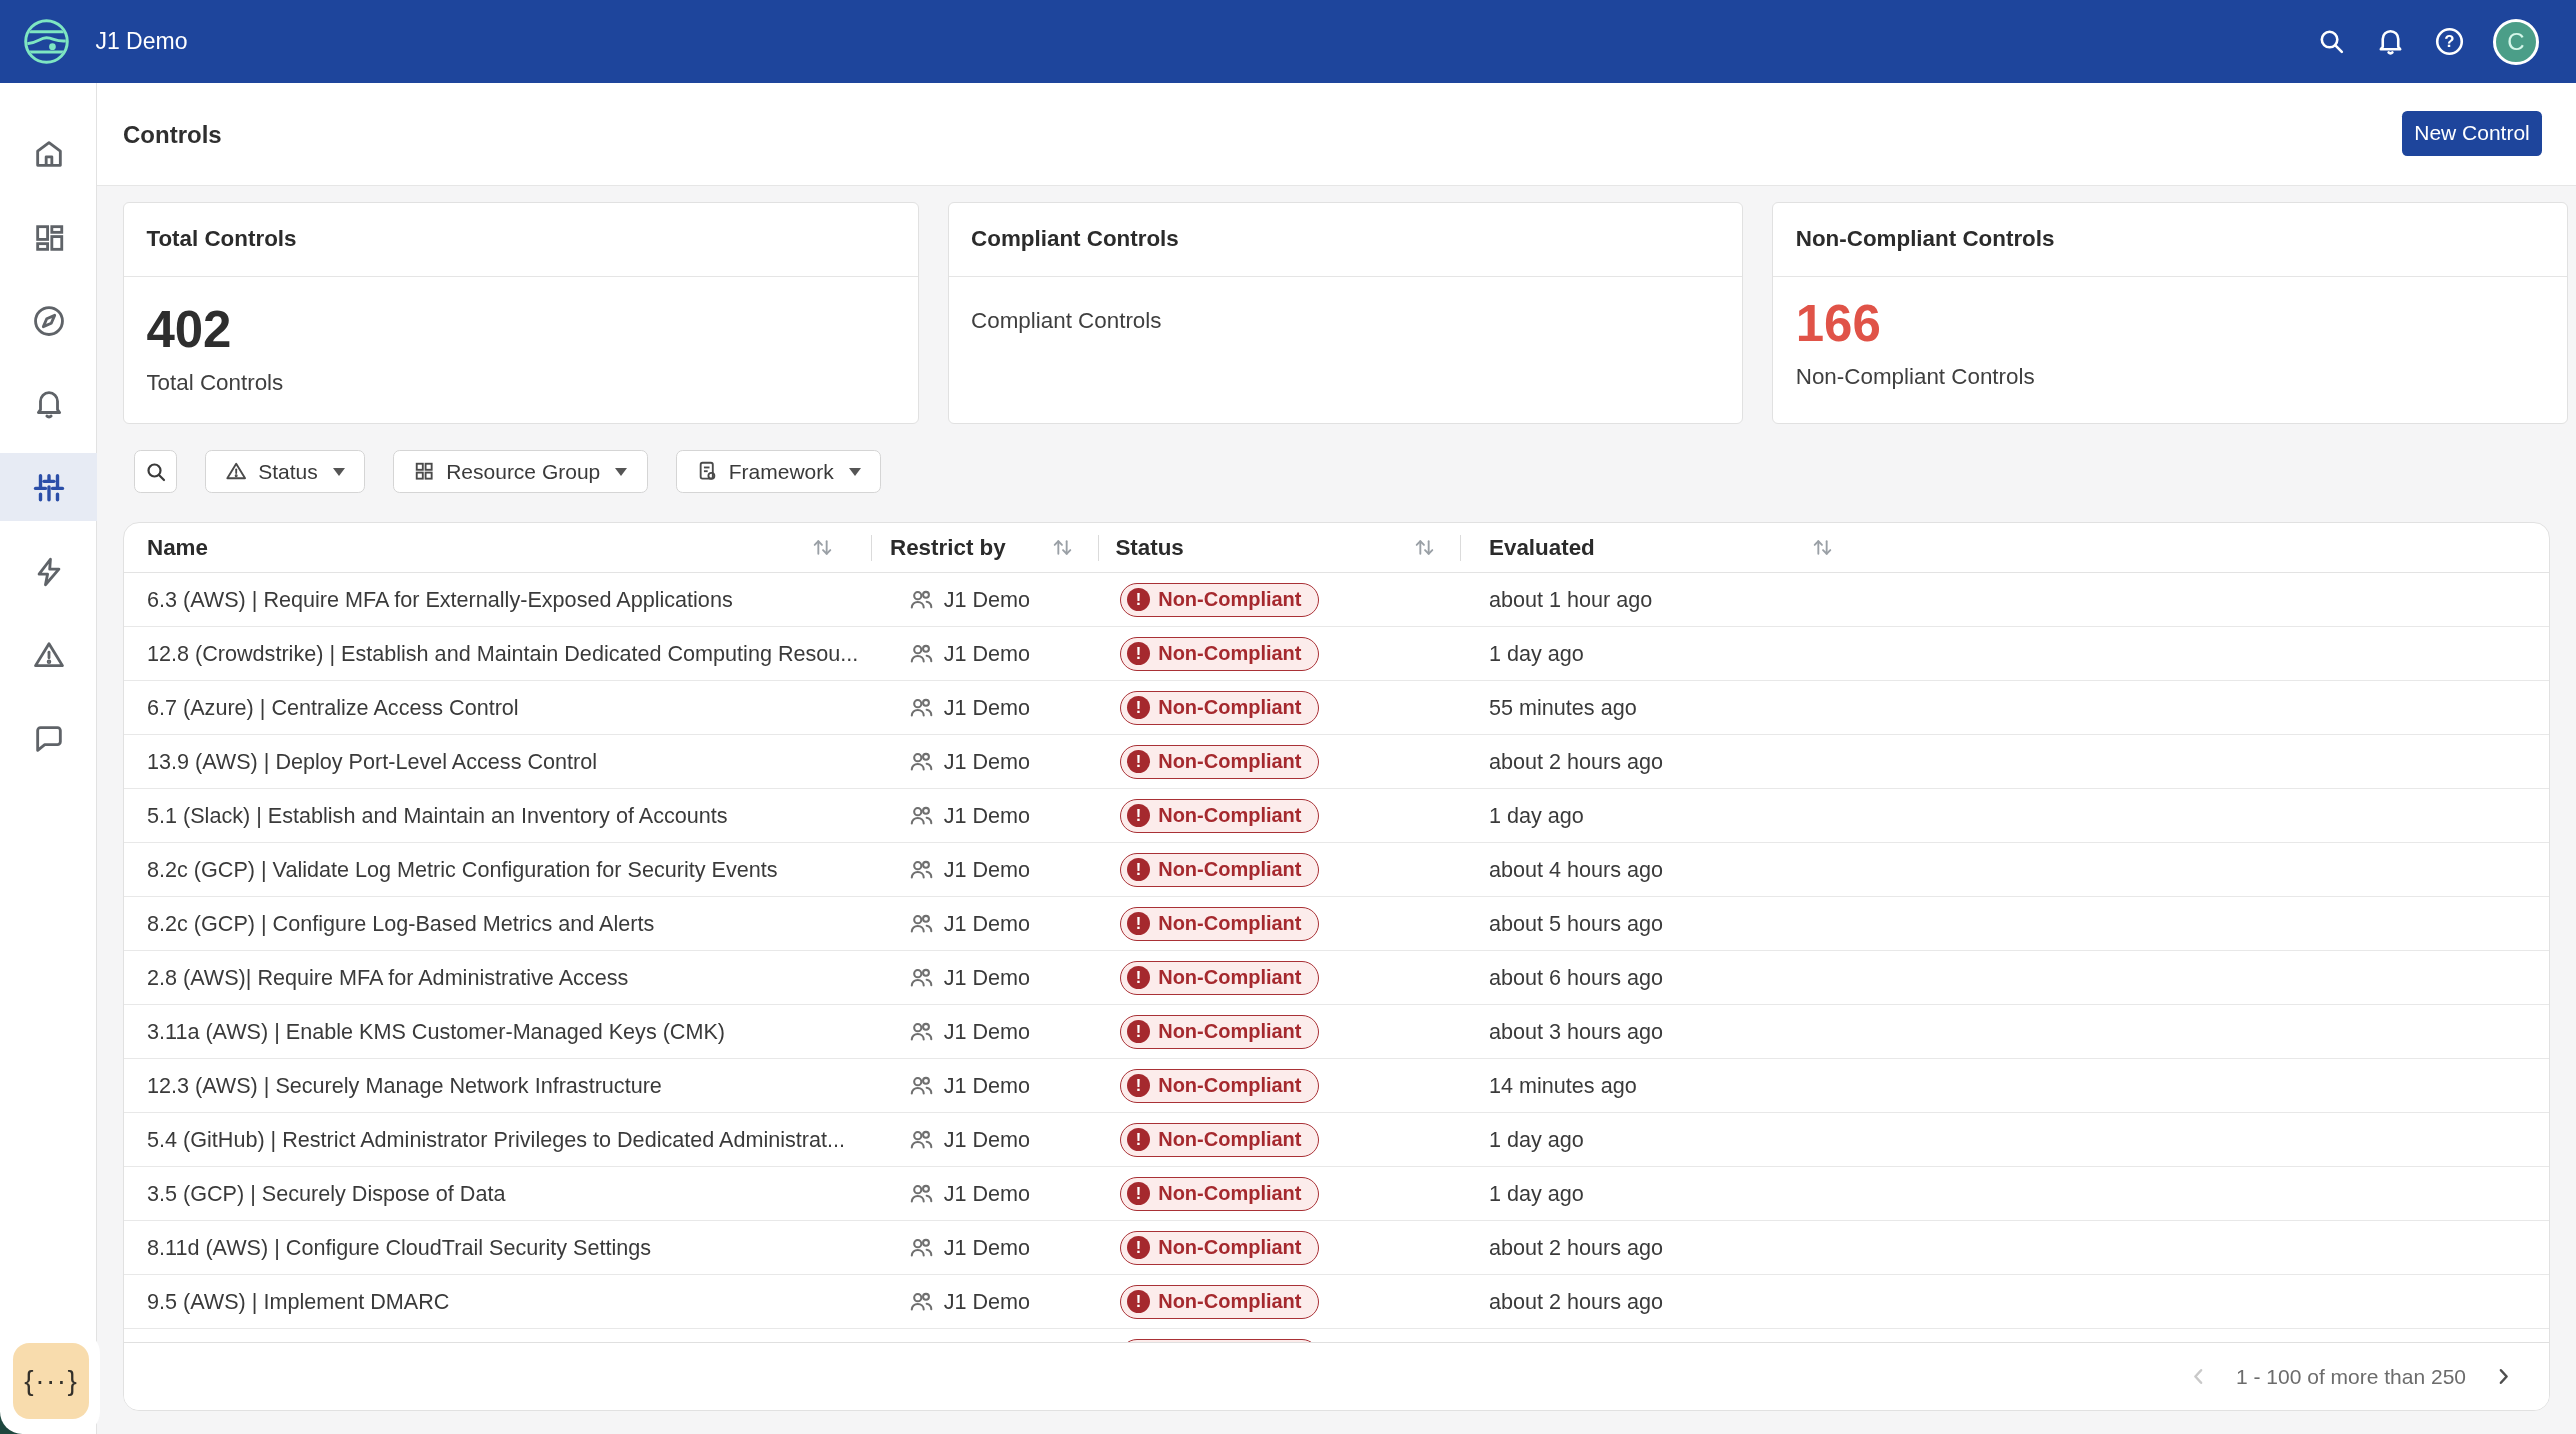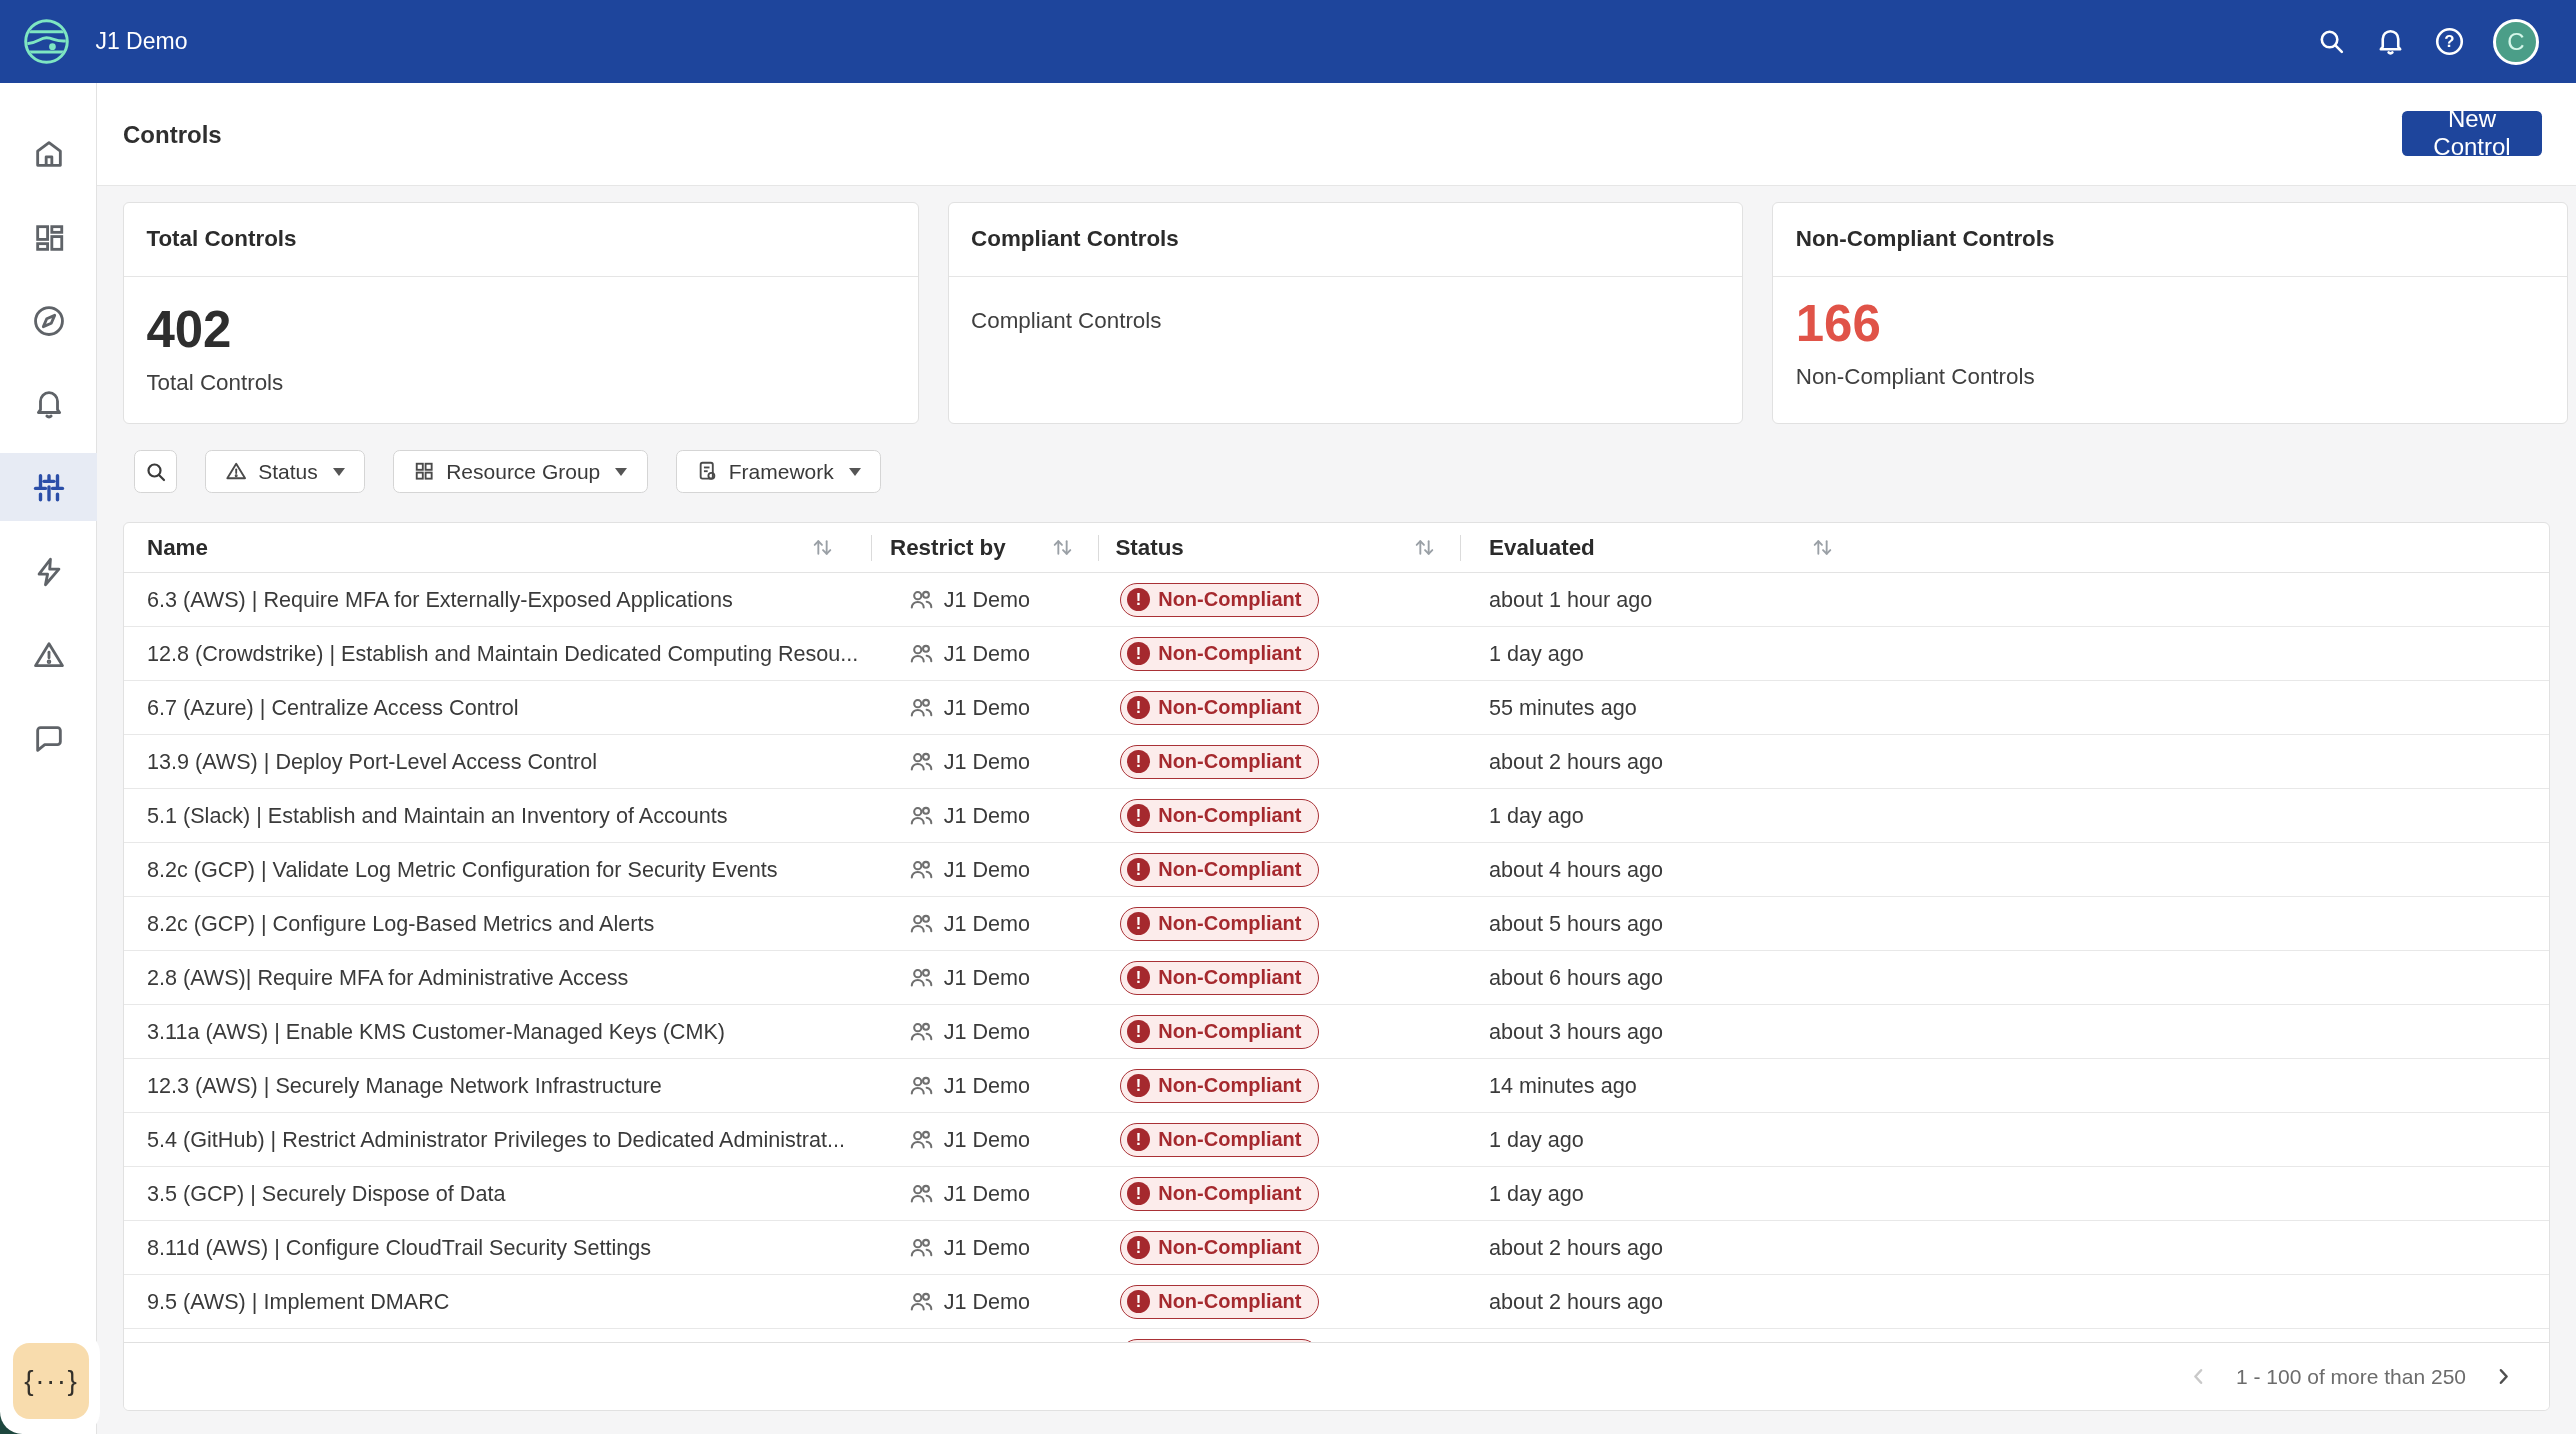--- a/index.html
+++ b/index.html
@@ -33,21 +33,21 @@
   .fab{position:absolute;left:13.4px;top:1343px;width:76px;height:76px;border-radius:16.4px;background:#F8DCAD;
        display:flex;align-items:center;justify-content:center;font-size:28px;color:#33302a;z-index:13;cursor:pointer;
        letter-spacing:1.5px;}
 
   
   .title-strip{position:absolute;left:97px;top:83px;right:0;height:103px;background:#ffffff;
                border-bottom:0.7px solid #E6E6E6;z-index:5;}
   .page-title{position:absolute;left:26px;top:0;height:103px;display:flex;align-items:center;
               font-size:24px;font-weight:600;color:#2F2F2F;}
   .new-control-btn{position:absolute;right:34px;top:27.6px;width:140px;height:45px;background:#1E459C;color:#fff;
-                   font-size:24px;font-weight:500;border:none;border-radius:5.2px;display:flex;align-items:center;
+                   font-size:21px;font-weight:500;border:none;border-radius:5.2px;display:flex;align-items:center;
                    justify-content:center;cursor:pointer;font-family:inherit;}
 
   
   .content{position:absolute;left:97px;top:186px;right:0;bottom:0;background:#F5F5F6;}
 
   .cards{position:absolute;left:26px;right:8px;top:15.7px;height:222px;display:flex;gap:29px;}
   .card{flex:1;background:#ffffff;border:0.7px solid #E1E1E1;border-radius:6px;overflow:hidden;}
   .card-header{height:74px;border-bottom:0.7px solid #E5E5E5;display:flex;align-items:center;padding-left:22.4px;
                font-size:22.4px;font-weight:700;color:#2B2B2B;}
   .card-body{padding:19.4px 22.4px 0 22.4px;}
@@ -60,21 +60,21 @@
               display:flex;align-items:center;justify-content:center;cursor:pointer;}
   .chip{height:43px;background:#fff;border:0.7px solid #D5D5D5;border-radius:6.7px;display:flex;align-items:center;
         gap:10.4px;padding:0 19.4px;cursor:pointer;}
   .chip svg{width:22.4px;height:22.4px;stroke:#4a4a4a;}
   .chip-label{font-size:21px;color:#3A3A3A;}
   .caret{width:0;height:0;border-left:6.7px solid transparent;border-right:6.7px solid transparent;
          border-top:8.2px solid #555;margin-left:4.5px;}
 
   
   .table-card{position:absolute;left:26px;right:26px;top:336px;height:889px;background:#fff;
-              border:0.7px solid #E1E1E1;border-radius:6px;display:flex;flex-direction:column;overflow:hidden;}
+              border:0.7px solid #E1E1E1;border-radius:16px;display:flex;flex-direction:column;overflow:hidden;}
   .thead{height:50px;flex:0 0 auto;display:flex;align-items:stretch;border-bottom:0.7px solid #E3E3E3;}
   .hcell{display:flex;align-items:center;position:relative;font-size:22.4px;font-weight:700;color:#2B2B2B;}
   .hdivider{position:absolute;right:0;top:12px;height:26px;width:0.7px;background:#DBDBDB;}
   .sort{width:25px;height:25px;flex:0 0 auto;cursor:pointer;}
   .c1{width:748px;padding-left:23px;}
   .c2{width:227px;padding-left:18px;}
   .c3{width:362px;padding-left:16.4px;}
   .c4{flex:1;padding-left:28px;}
   .c1 .sort{margin-left:auto;margin-right:37px;}
   .c2 .sort{margin-left:auto;margin-right:24px;}

